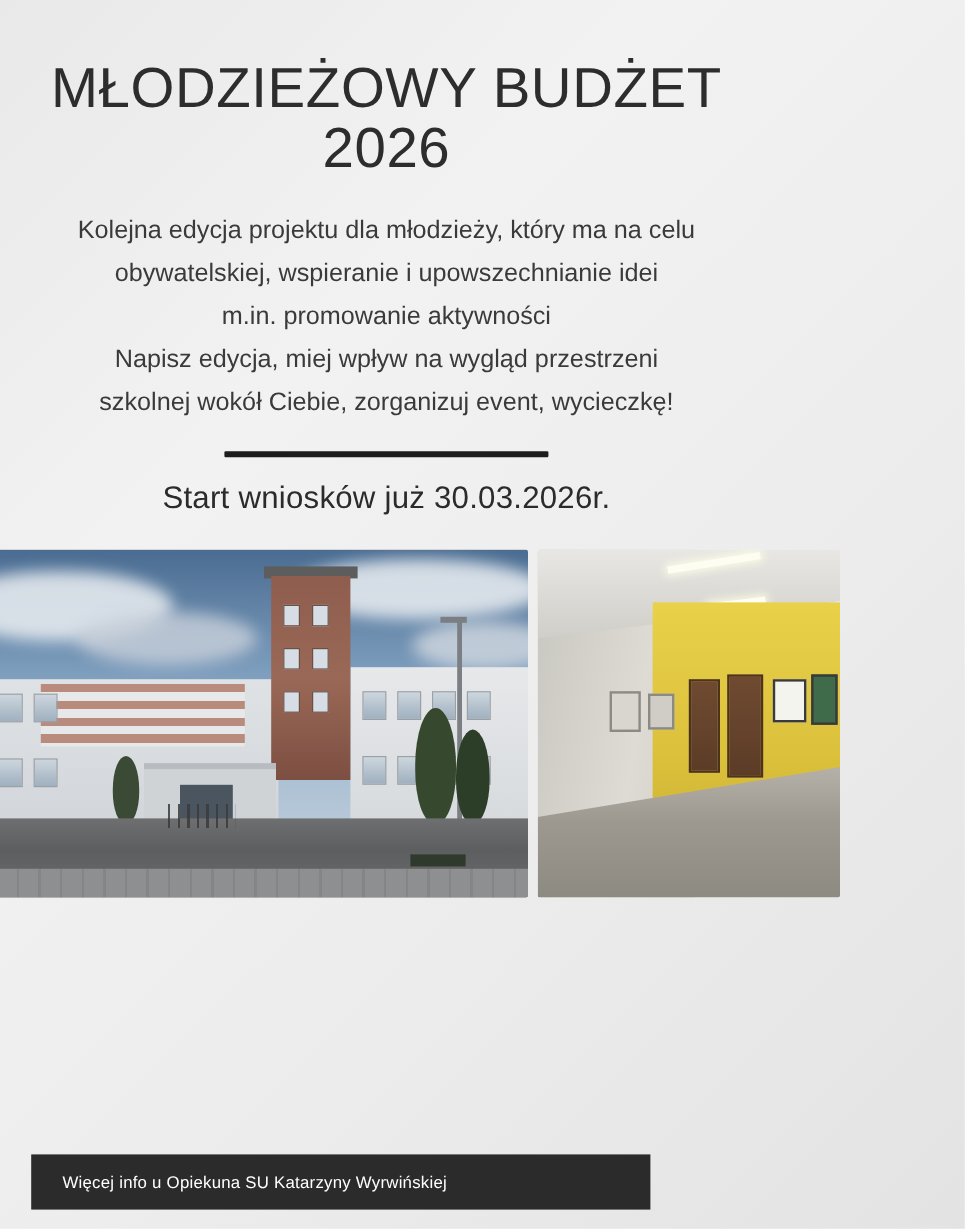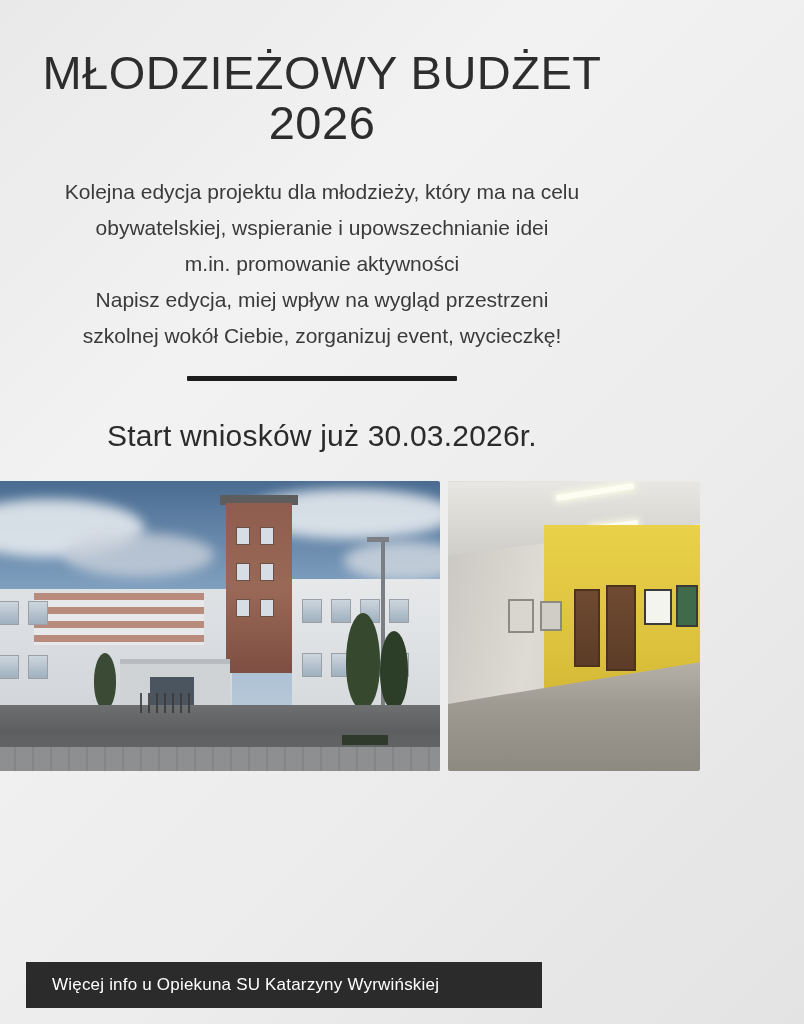--- a/index.html
+++ b/index.html
@@ -56,25 +56,24 @@
   .divider {
     width: 270px;
     height: 5px;
     background: #1d1d1d;
     margin: 22px auto 18px auto;
     border-radius: 1px;
   }
 
   
   .start-line {
-    font-size: 30px;
+    font-size: 26px;
     color: #2b2b2b;
     text-align: center;
     letter-spacing: 0.2px;
-    margin-top: 20px;
   }
 
   
   .photos {
     margin-top: 28px;
     width: 756px;
     height: 290px;
     display: flex;
     gap: 8px;
   }
@@ -254,21 +253,21 @@
     bottom: 16px;
     width: 516px;
     height: 46px;
     background: #2b2b2b;
     display: flex;
     align-items: center;
     padding-left: 26px;
   }
   .footer-text {
     color: #ffffff;
-    font-size: 17px;
+    font-size: 14px;
     letter-spacing: 0.2px;
   }
 </style>
 </head>
 <body>
 
 <div class="poster">
 
   <div class="title">
     <span class="line">MŁODZIEŻOWY BUDŻET</span>

